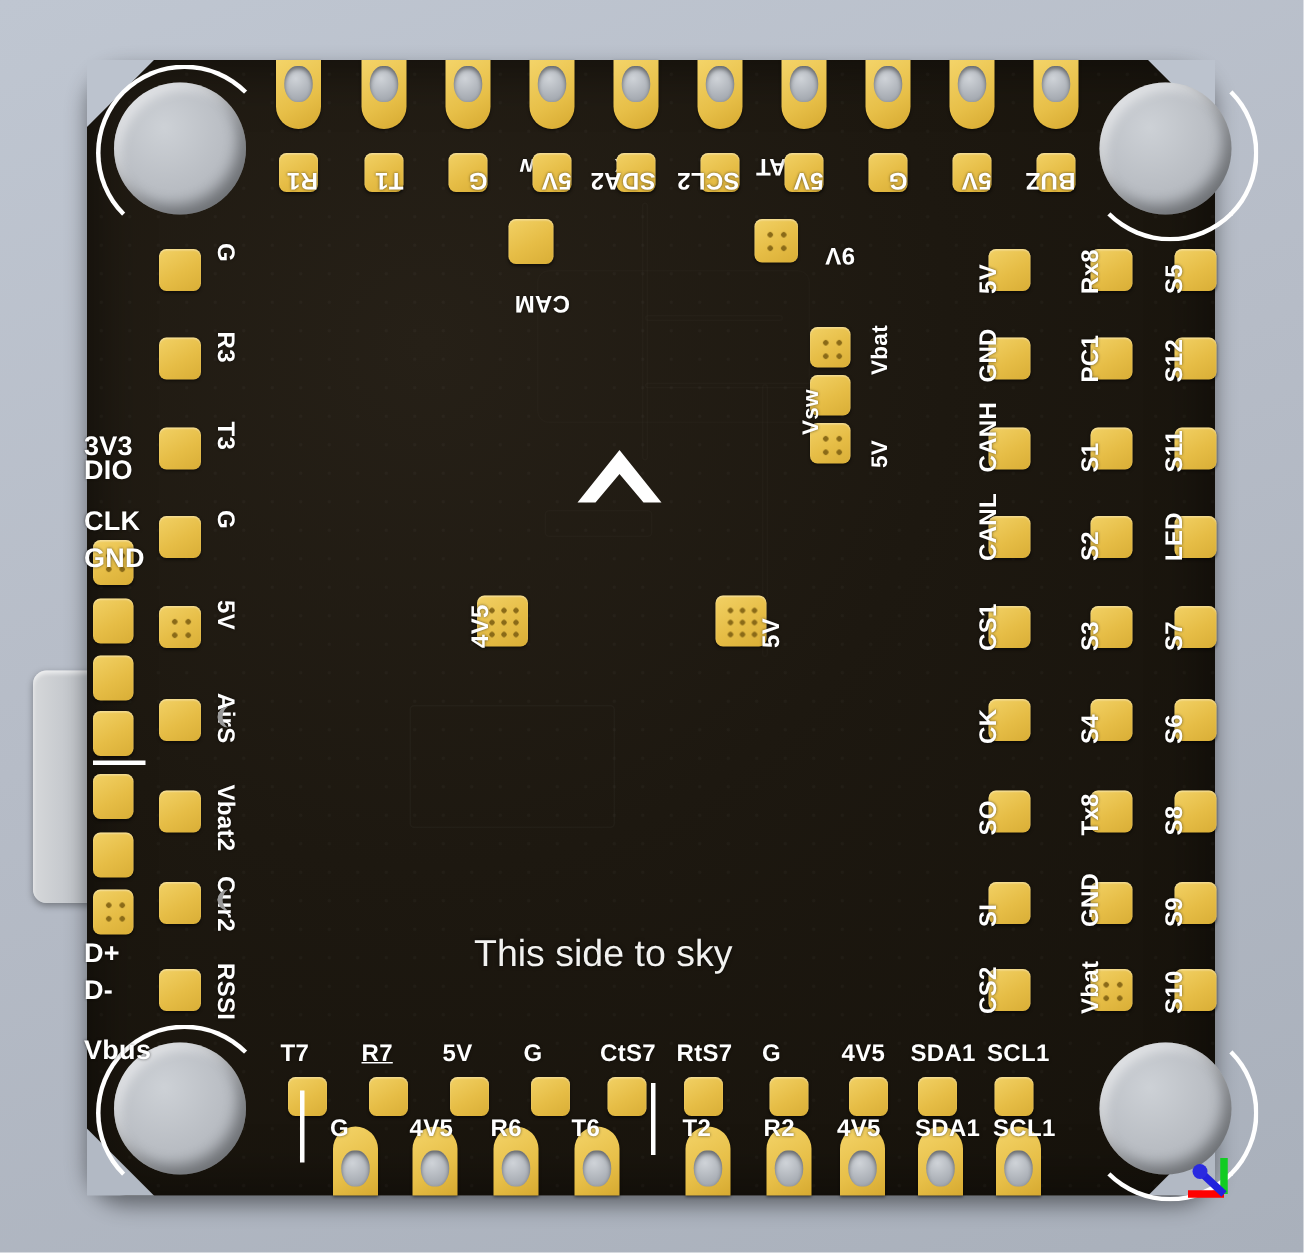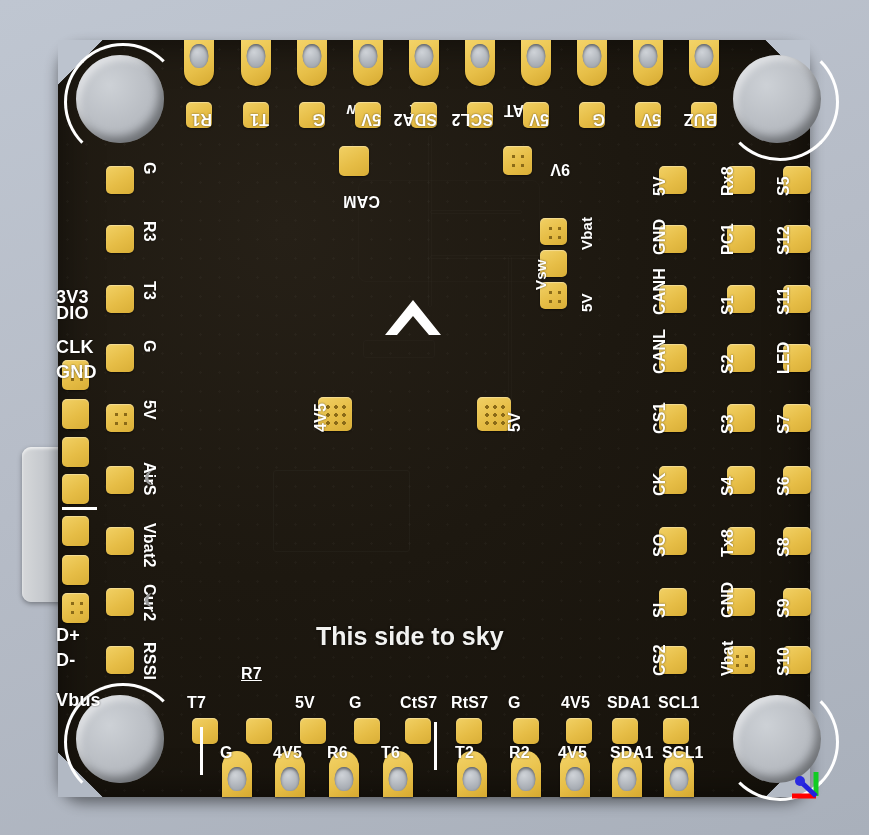--- a/index.html
+++ b/index.html
@@ -83,21 +83,21 @@
   
   .slk{position:absolute;color:#fff;font-weight:bold;white-space:nowrap;
     font-family:"Liberation Sans", sans-serif;letter-spacing:.2px;
     text-shadow:0 0 2px rgba(0,0,0,.6);}
   .s13{font-size:15px;}
   .s15{font-size:16px;}
   .s18{font-size:18px;}
   .rot90{transform-origin:left top;transform:rotate(90deg);}
   .rot270{transform-origin:left top;transform:rotate(-90deg);}
   .rot180{transform-origin:left top;transform:rotate(180deg);}
-  .center-text{position:absolute;color:#f2f2f0;font-weight:bold;font-size:25px;
+  .center-text{position:absolute;color:#f2f2f0;font-weight:normal;font-size:25px;
      text-shadow:0 0 3px rgba(0,0,0,.7);}
   .divider{position:absolute;background:#fff;}
   
   .chev{position:absolute;width:0;height:0;}
   
   .usb{position:absolute;left:22px;top:447px;width:42px;height:155px;
     border-radius:9px 4px 4px 9px;
     background:linear-gradient(90deg,#d6d8da 0%,#c9ccd0 40%,#babec4 100%);
     box-shadow:0 2px 5px rgba(0,0,0,.35), inset 0 2px 3px rgba(255,255,255,.65);}
   
@@ -198,21 +198,21 @@
       <div class="pad sq" style="left:635px;top:102px;"></div>
       <div class="slk s15 rot180" style="left:661px;top:128px;">5V</div>
       <div class="pad sq" style="left:691px;top:102px;"></div>
       <div class="slk s15 rot180" style="left:717px;top:128px;">BUZ</div>
     </div>
 
   <div id="bottom-pads">
       <div class="pad sq" style="left:192px;top:718px;"></div>
       <div class="slk s15" style="left:187px;top:694px;">T7</div>
       <div class="pad sq" style="left:246px;top:718px;"></div>
-      <div class="slk s15" style="left:241px;top:665px;text-decoration:underline;">R7</div>
+      <div class="slk s15" style="left:241px;top:694px;text-decoration:underline;">R7</div>
       <div class="pad sq" style="left:300px;top:718px;"></div>
       <div class="slk s15" style="left:295px;top:694px;">5V</div>
       <div class="pad sq" style="left:354px;top:718px;"></div>
       <div class="slk s15" style="left:349px;top:694px;">G</div>
       <div class="pad sq" style="left:405px;top:718px;"></div>
       <div class="slk s15" style="left:400px;top:694px;">CtS7</div>
       <div class="pad sq" style="left:456px;top:718px;"></div>
       <div class="slk s15" style="left:451px;top:694px;">RtS7</div>
       <div class="pad sq" style="left:513px;top:718px;"></div>
       <div class="slk s15" style="left:508px;top:694px;">G</div>

